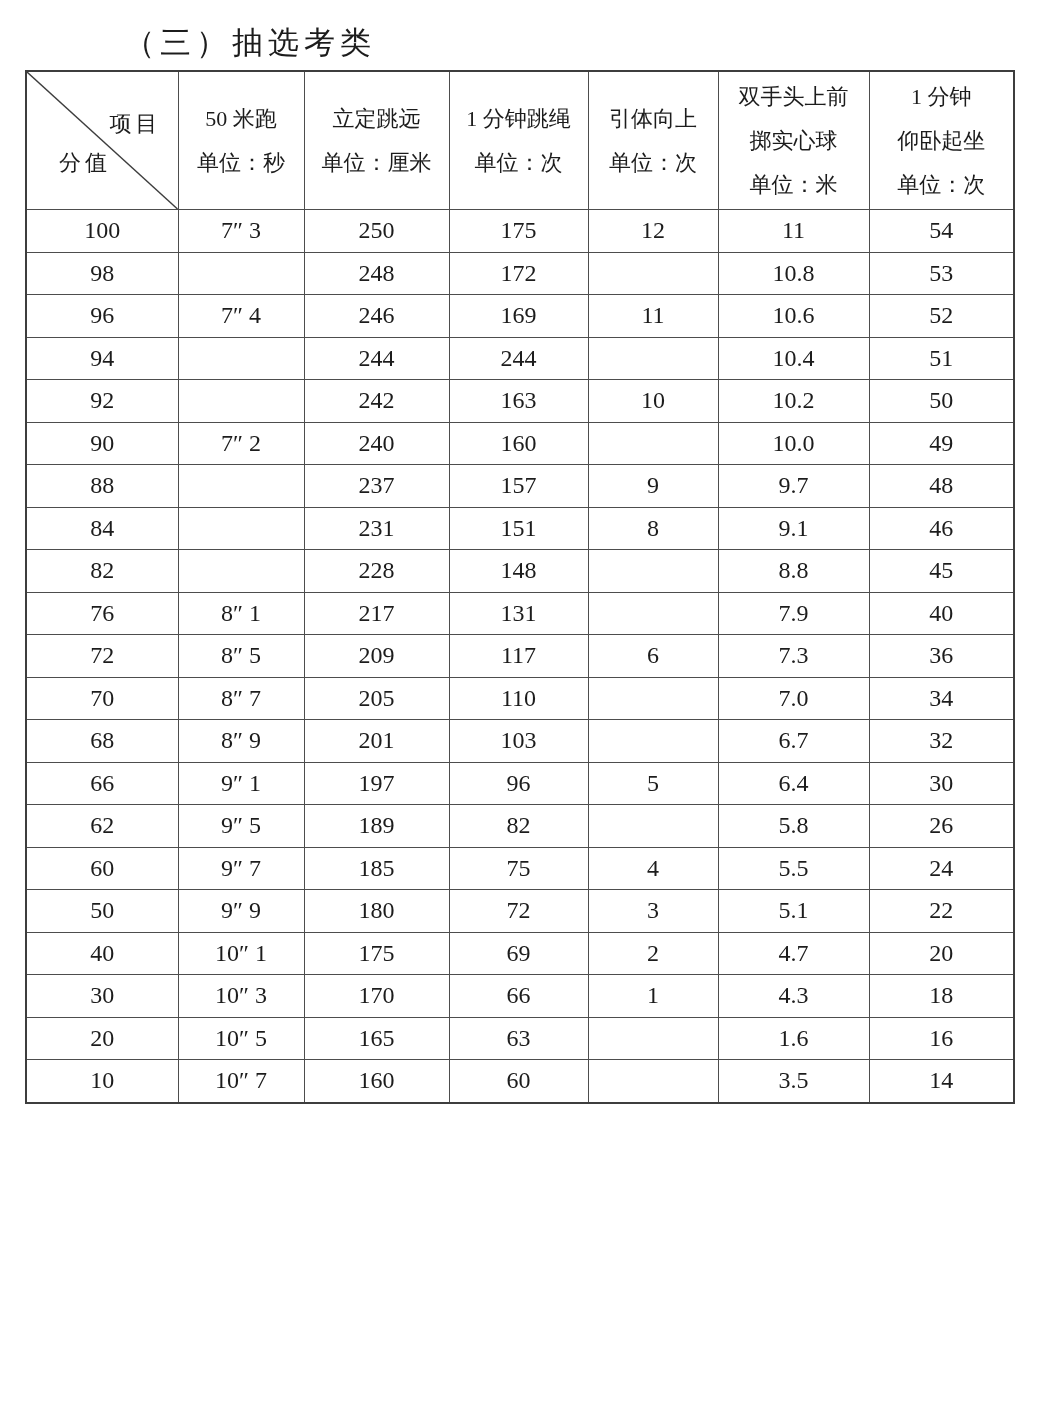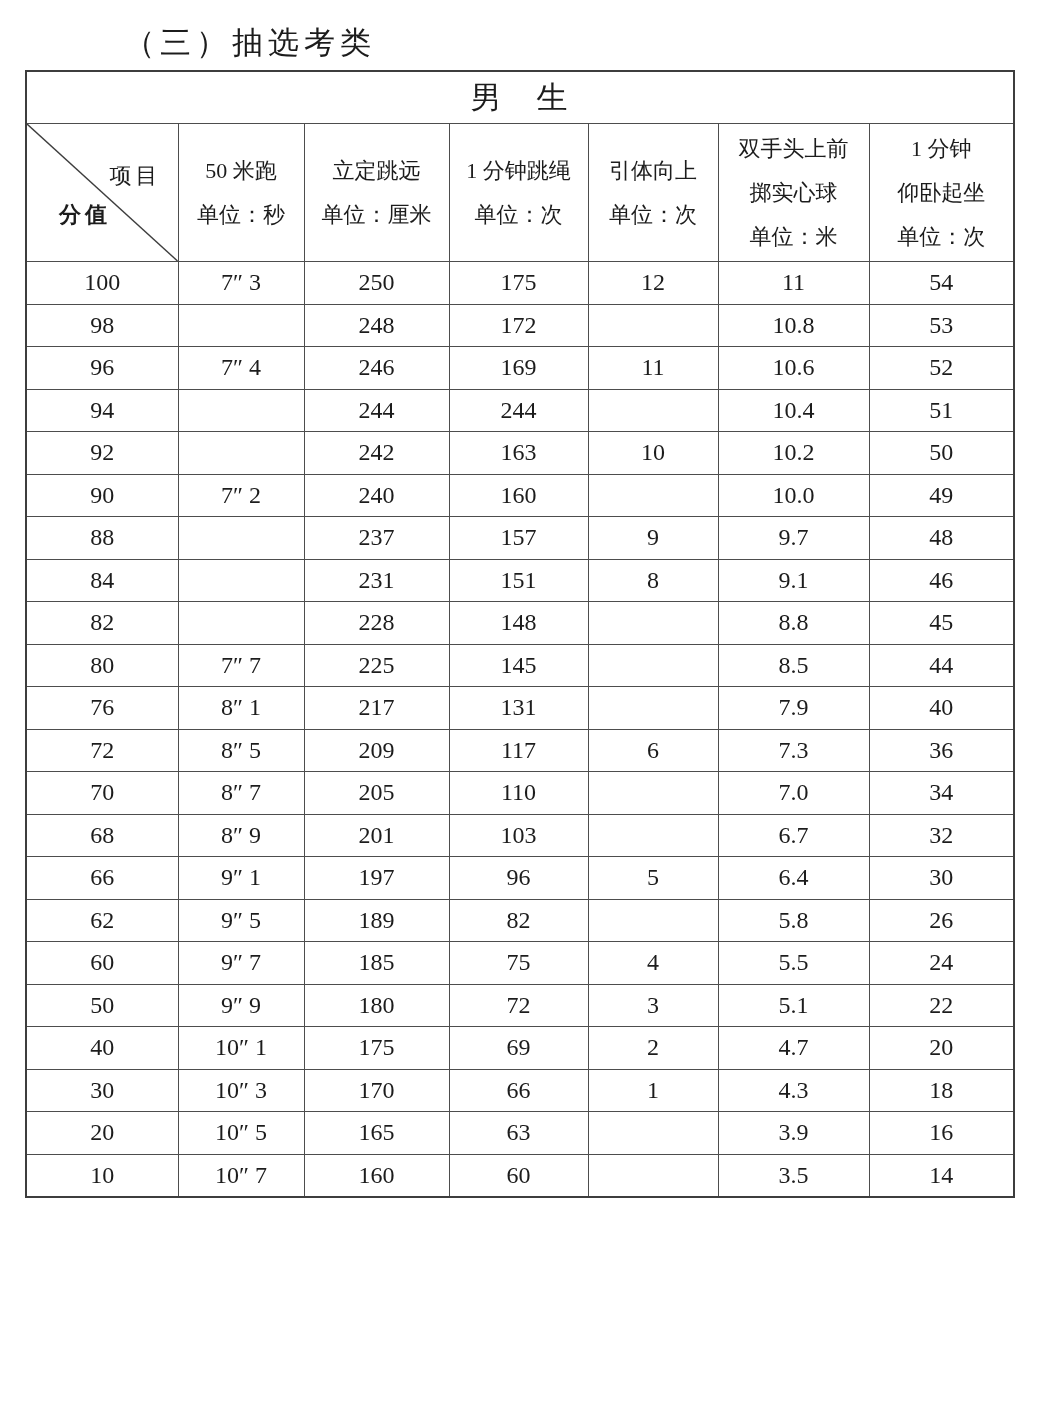--- a/index.html
+++ b/index.html
@@ -70,21 +70,20 @@
     line-height: 24px;
     letter-spacing: 4px;
   }
   .corner-bottom {
     position: absolute;
     bottom: 34px;
     left: 32px;
     font-size: 22px;
     line-height: 24px;
     letter-spacing: 4px;
-    font-weight: bold;
   }
   .data-row td {
     height: 41.5px;
     font-size: 24px;
   }
 </style>
 </head>
 <body>
 
 <div class="doc-title">（三）抽选考类</div>
@@ -93,23 +92,20 @@
   <colgroup>
     <col style="width:152px">
     <col style="width:126px">
     <col style="width:145px">
     <col style="width:139px">
     <col style="width:130px">
     <col style="width:151px">
     <col style="width:145px">
   </colgroup>
   <thead>
-    <tr class="gender-row">
-      <th colspan="7">男　生</th>
-    </tr>
     <tr class="head-row">
       <th class="corner">
         <div class="corner-wrap">
           <svg viewBox="0 0 100 100" preserveAspectRatio="none">
             <line x1="0" y1="0" x2="100" y2="100" stroke="#3d3d3d" stroke-width="1.4" vector-effect="non-scaling-stroke"></line>
           </svg>
           <span class="corner-top">项目</span>
           <span class="corner-bottom">分值</span>
         </div>
       </th>
@@ -217,29 +213,20 @@
       <tr class="data-row">
         <td>82</td>
         <td></td>
         <td>228</td>
         <td>148</td>
         <td></td>
         <td>8.8</td>
         <td>45</td>
       </tr>
       <tr class="data-row">
-        <td>80</td>
-        <td>7″ 7</td>
-        <td>225</td>
-        <td>145</td>
-        <td></td>
-        <td>8.5</td>
-        <td>44</td>
-      </tr>
-      <tr class="data-row">
         <td>76</td>
         <td>8″ 1</td>
         <td>217</td>
         <td>131</td>
         <td></td>
         <td>7.9</td>
         <td>40</td>
       </tr>
       <tr class="data-row">
         <td>72</td>
@@ -321,21 +308,21 @@
         <td>1</td>
         <td>4.3</td>
         <td>18</td>
       </tr>
       <tr class="data-row">
         <td>20</td>
         <td>10″ 5</td>
         <td>165</td>
         <td>63</td>
         <td></td>
-        <td>3.9</td>
+        <td>1.6</td>
         <td>16</td>
       </tr>
       <tr class="data-row">
         <td>10</td>
         <td>10″ 7</td>
         <td>160</td>
         <td>60</td>
         <td></td>
         <td>3.5</td>
         <td>14</td>

